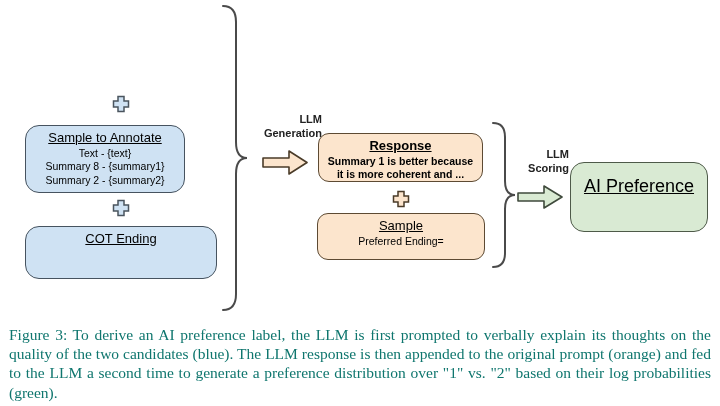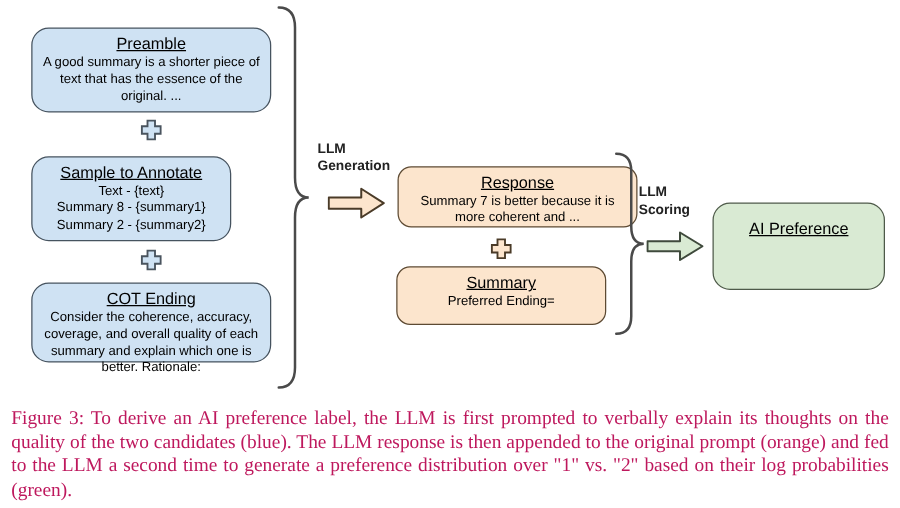--- a/index.html
+++ b/index.html
@@ -20,100 +20,95 @@
     background:#cfe2f3;border:1.5px solid #46535f;border-radius:14px;padding-top:4px;
   }
   .llm-box{
     background:#fce5cd;border:1.5px solid #5d4a33;border-radius:11px;padding-top:4px;
   }
   .score-box{
     background:#d9ead3;border:1.5px solid #4e5a49;border-radius:14px;padding-top:12px;
   }
   .box-preamble{left:25px;top:22px;width:192px;height:68px;}
   .box-sample{left:25px;top:125px;width:160px;height:68px;}
-  .box-cot{left:25px;top:226px;width:192px;height:64px;}
-  .box-response{left:318px;top:133px;width:192px;height:49px;}
+  .box-cot{left:25px;top:226px;width:192px;height:53px;}
+  .box-response{left:318px;top:133px;width:165px;height:49px;font-weight:bold;}
   .box-ending{left:317px;top:213px;width:168px;height:47px;}
   .box-preference{left:570px;top:162px;width:138px;height:70px;}
-  .box-preference .box-title{font-size:13px;}
+  .box-preference .box-title{font-size:18px;}
   .box-preference .box-body{font-size:11px;padding-top:2px;}
   
   .glyph{position:absolute;}
   .plus1{left:112px;top:95px;}
   .plus2{left:112px;top:199px;}
   .plus3{left:392px;top:190px;}
   .brace1{left:221px;top:4px;}
   .brace2{left:491px;top:121px;}
   .arrow1{left:262px;top:149px;}
   .arrow2{left:517px;top:184px;}
   
   .step-label{
-    position:absolute;text-align:left;font-weight:bold;font-size:11px;
+    position:absolute;text-align:right;font-weight:bold;font-size:11px;
     line-height:1.25;white-space:pre-line;color:#222;
   }
   .gen-label{left:254px;top:113px;width:68px;}
   .score-label{left:511px;top:148px;width:58px;}
   
   .caption{
     position:absolute;left:9px;top:325px;width:702px;
     font-family:"Liberation Serif", serif;font-size:15.5px;line-height:1.24;
-    text-align:justify;color:#be185d;
+    text-align:justify;color:#0f766e;
   }
 </style>
 </head>
 <body>
 
 <div class="canvas">
 
-  <div class="box prompt-box box-preamble">
-    <div class="box-title">Preamble</div>
-    <div class="box-body">A good summary is a shorter piece of text that has the essence of the original. ...</div>
-  </div>
 
   <svg class="glyph plus1" width="18" height="18" viewBox="0 0 18 18">
     <path d="M6,1.5 H12 V6 H16.5 V12 H12 V16.5 H6 V12 H1.5 V6 H6 Z" stroke="#4a545e" stroke-width="1.5" fill="#cfe2f3"></path>
   </svg>
 
   <div class="box prompt-box box-sample">
     <div class="box-title">Sample to Annotate</div>
     <div class="box-body">Text - {text}
 Summary 8 - {summary1}
 Summary 2 - {summary2}</div>
   </div>
 
   <svg class="glyph plus2" width="18" height="18" viewBox="0 0 18 18">
     <path d="M6,1.5 H12 V6 H16.5 V12 H12 V16.5 H6 V12 H1.5 V6 H6 Z" stroke="#4a545e" stroke-width="1.5" fill="#cfe2f3"></path>
   </svg>
 
   <div class="box prompt-box box-cot">
     <div class="box-title">COT Ending</div>
-    <div class="box-body">Consider the coherence, accuracy, coverage, and overall quality of each summary and explain which one is better. Rationale:</div>
   </div>
 
   <svg class="glyph brace1" width="28" height="308" viewBox="0 0 28 308">
     <path d="M2,2 Q15,2 15,18 L15,138 Q15,154 26,154 Q15,154 15,170 L15,290 Q15,306 2,306" fill="none" stroke-width="2" stroke-linecap="round" stroke="#4a4a4a"></path>
   </svg>
 
   <div class="step-label gen-label">LLM
 Generation</div>
   <svg class="glyph arrow1" width="46" height="27" viewBox="0 0 46 27">
     <path d="M1,9 H27 V2 L45,13.5 L27,25 V18 H1 Z" stroke="#4a3b28" stroke-width="1.6" stroke-linejoin="round" fill="#fce5cd"></path>
   </svg>
 
   <div class="box llm-box box-response">
     <div class="box-title">Response</div>
-    <div class="box-body">Summary 7 is better because it is more coherent and ...</div>
+    <div class="box-body">Summary 1 is better because it is more coherent and ...</div>
   </div>
 
   <svg class="glyph plus3" width="18" height="18" viewBox="0 0 18 18">
     <path d="M6,1.5 H12 V6 H16.5 V12 H12 V16.5 H6 V12 H1.5 V6 H6 Z" stroke="#4a3b28" stroke-width="1.5" fill="#fce5cd"></path>
   </svg>
 
   <div class="box llm-box box-ending">
-    <div class="box-title">Summary</div>
+    <div class="box-title">Sample</div>
     <div class="box-body">Preferred Ending=</div>
   </div>
 
   <svg class="glyph brace2" width="26" height="148" viewBox="0 0 26 148">
     <path d="M2,2 Q14,2 14,16 L14,60 Q14,74 24,74 Q14,74 14,88 L14,132 Q14,146 2,146" fill="none" stroke-width="2" stroke-linecap="round" stroke="#4a4a4a"></path>
   </svg>
 
   <div class="step-label score-label">LLM
 Scoring</div>
   <svg class="glyph arrow2" width="46" height="26" viewBox="0 0 46 26">

